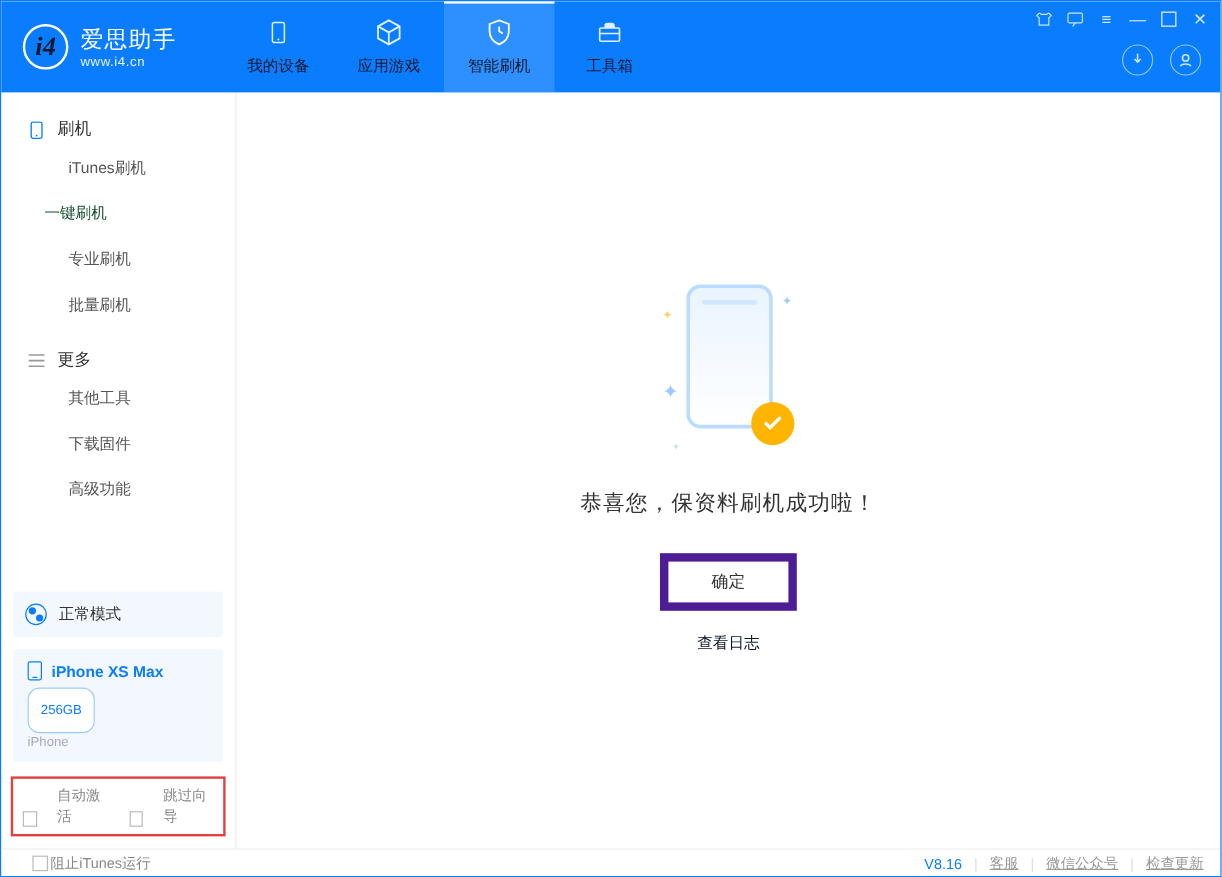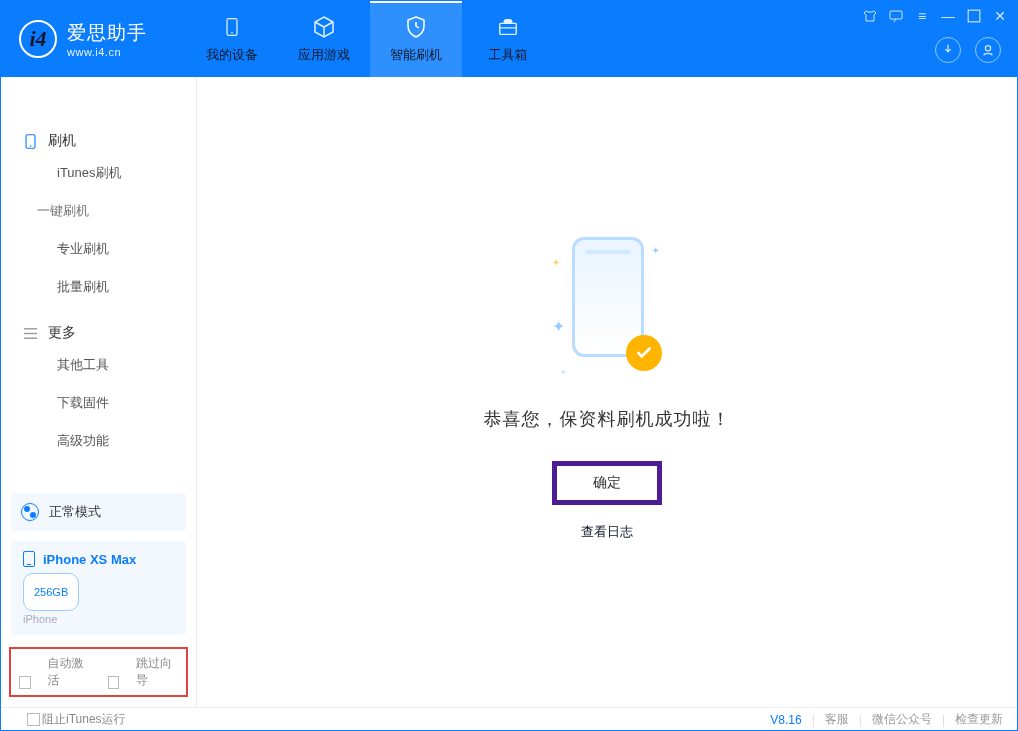--- a/index.html
+++ b/index.html
@@ -24,24 +24,24 @@
 .header-right { position: absolute; right: 10px; top: 0; display:flex; flex-direction:column; align-items:flex-end; height:100%; justify-content:space-between; padding: 8px 0 14px; }
 .win-controls { display: flex; gap: 12px; }
 .win-controls span, .win-controls svg { color:#cce5ff; fill:#cce5ff; cursor:pointer; font-size:14px; width:14px; height:14px; display:flex; align-items:center; justify-content:center;}
 .header-buttons { display:flex; gap: 14px; padding-right:6px; }
 .circle-btn { width: 26px; height:26px; border:1.5px solid #8ec7ff; border-radius:50%; display:flex; align-items:center; justify-content:center; cursor:pointer; }
 .circle-btn svg { fill:#cce5ff; stroke:#cce5ff; }
 
 
 .body { display:flex; height: 630px; }
 .sidebar { width: 196px; border-right: 1px solid #ededed; padding-top: 14px; display:flex; flex-direction:column; }
-.side-group { padding: 8px 0 4px 22px; display:flex; align-items:center; gap:10px; color:#333; font-size:14px; font-weight:500;margin-top:33px; }
+.side-group { padding: 8px 0 4px 22px; display:flex; align-items:center; gap:10px; color:#333; font-size:14px; font-weight:500; }
 .side-group svg { width:15px; height:15px; }
 .side-item { padding: 10px 0 10px 56px; font-size:13px; color:#555; cursor:pointer; }
-.side-item.active { color:#737373;padding-left:36px; }
+.side-item.active { color:#14532d;padding-left:36px; }
 
 .side-spacer { flex:1; }
 .device-box { margin: 0 10px 12px; }
 .device-mode { background:#f3f8ff; border-radius:3px; padding:10px; display:flex; align-items:center; gap:10px; margin-bottom:10px; font-size:13px; color:#333; }
 .mode-icon { width:18px;height:18px; border-radius:50%; border:1.5px solid #0a7dff; position:relative; }
 .mode-icon::before { content:""; width:6px;height:6px;background:#0a7dff;border-radius:50%;position:absolute;top:2px;left:2px;}
 .mode-icon::after { content:""; width:6px;height:6px;background:#0a7dff;border-radius:50%;position:absolute;bottom:2px;right:2px;}
 .device-info { background:#f3f8ff; border-radius:3px; padding:10px 12px; font-size:13px; }
 .device-name-row { display:flex; align-items:center; gap:8px; font-weight:600; color:#0a7dff; }
 .phone-icon-sm { width:12px;height:16px;border:1.5px solid #0a7dff; border-radius:2px; position:relative;}
@@ -60,29 +60,29 @@
 .phone-shape::before{content:"";position:absolute;top:10px;left:10px;right:10px;height:4px;background:#d2e8ff;border-radius:2px;}
 .phone-check { position:absolute; right:0; bottom:6px; width:36px;height:36px; background:#ffb500; border-radius:50%; display:flex;align-items:center;justify-content:center;}
 .phone-check svg { fill:#fff; width:18px;height:18px;}
 .star { position:absolute; font-size:14px; color:#9ecbff; }
 .star.s1 { left:0; top:20px; color:#ffd166; font-size:10px;}
 .star.s2 { right:2px; top:8px; font-size:10px;}
 .star.s3 { left:0; top:80px; font-size:16px;}
 .star.s4 { left:8px; bottom:0; color:#c5e3ff; font-size:8px;}
 
 .success-text { font-size:18px; color:#333; margin-bottom:30px; letter-spacing:1px;}
-.ok-btn { border:5px solid #4c1d95; background:#fff; padding:8px 36px; font-size:14px; color:#333; cursor:pointer; margin-bottom:18px;}
+.ok-btn { border:7px solid #4c1d95; background:#fff; padding:8px 36px; font-size:14px; color:#333; cursor:pointer; margin-bottom:18px;}
 .view-log { color:#0f172a; font-size:13px; cursor:pointer; text-decoration:none;}
 
 
 .footer { height: 24px; border-top:1px solid #eee; display:flex; align-items:center; padding:0 14px; font-size:12px; color:#999;}
 .footer-left { display:flex; align-items:center; gap:2px; cursor:pointer;padding-left:12px;}
 .footer-right { margin-left:auto; display:flex; align-items:center; gap:10px;}
 .footer-sep { color:#ddd;}
-.footer-link { cursor:pointer; }
+.footer-link { cursor:pointer;text-decoration:underline; }
 .version { color:#0a7dff;}
 </style>
 </head>
 <body>
 
 <div class="header">
   <div class="logo-area">
     <div class="logo-circle">
         <span>i4</span>
       </div>

